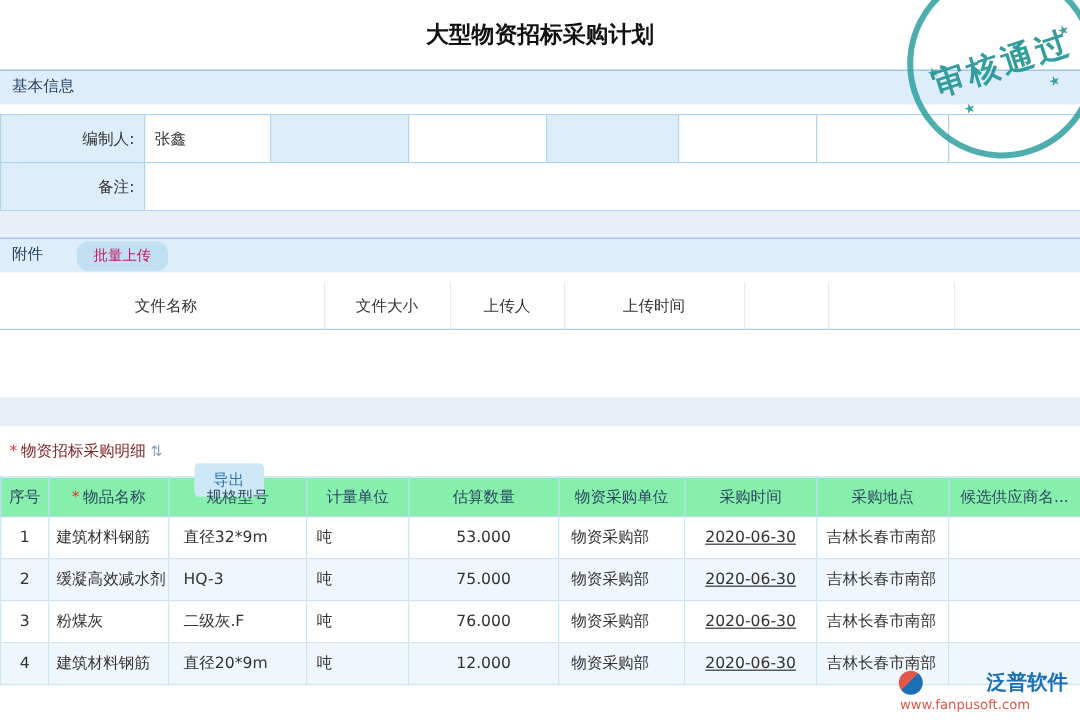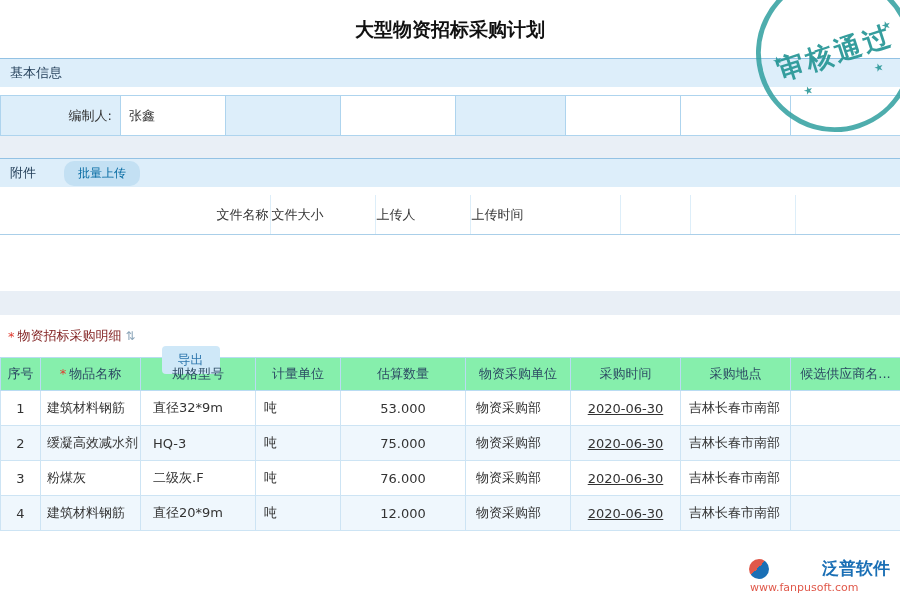--- a/index.html
+++ b/index.html
@@ -20,26 +20,26 @@
   .form-table td{border:1px solid #aed4ee;height:39px;padding:0 8px;overflow:hidden;white-space:nowrap;}
   .form-table td.lbl{background:#ddeefa;text-align:right;color:#333;}
   .form-table td.val{background:#fff;text-align:left;}
   a.link{color:#1767b3;text-decoration:underline;}
   .req{color:#e03b2f;margin-right:3px;}
   
   .gap{height:22px;background:#e9eff6;}
   .gap.tall{height:24px;}
   
   .btn{border:none;cursor:pointer;font-family:inherit;}
-  .pill{background:#c3e0f3;color:#0369a1;border-radius:10px;font-size:12px;padding:4px 14px;margin-left:28px;}
+  .pill{background:#c3e0f3;color:#be185d;border-radius:10px;font-size:12px;padding:4px 14px;margin-left:28px;}
   .export{background:#cfe8f8;color:#2e77ad;border-radius:4px;padding:5px 16px;margin-left:26px;font-size:13px;margin-top:48px;}
   
   .attach-table{width:900px;border-collapse:collapse;table-layout:fixed;margin-top:8px;}
-  .attach-table td{height:37px;border-bottom:1px solid #aacfe9;border-right:1px solid #ddeef9;text-align:left;color:#333;white-space:nowrap;overflow:hidden;}
-  .attach-table td.first{text-align:right;padding-left:8px;}
+  .attach-table td{height:37px;border-bottom:1px solid #aacfe9;border-right:1px solid #ddeef9;text-align:center;color:#333;white-space:nowrap;overflow:hidden;}
+  .attach-table td.first{text-align:center;padding-left:8px;}
   .attach-empty{height:56px;background:#fff;}
   
   .details-header{height:42px;display:flex;align-items:center;padding-left:8px;background:#fff;}
   .details-title{color:#7f1d1d;}
   .sort-icon{color:#8aa4b8;font-size:12px;margin-left:4px;cursor:pointer;}
   .detail-table{width:900px;border-collapse:collapse;table-layout:fixed;}
   .detail-table th{
     background:#86efac;border:1px solid #b9dcf2;height:30px;
     font-weight:normal;color:#2c4a63;text-align:center;white-space:nowrap;overflow:hidden;
   }
@@ -97,20 +97,24 @@
   <tbody>
   <tr>
     <td class="lbl">编制人:</td>
     <td class="val">张鑫</td>
     <td class="lbl"></td>
     <td class="val"></td>
     <td class="lbl"></td>
     <td class="val"></td>
     <td class="val"></td>
     <td class="val"></td>
+  </tr>
+  <tr>
+    <td class="lbl">备注:</td>
+    <td class="val" colspan="7"></td>
   </tr>
 </tbody>
   </table>
 
 <div class="gap"></div>
 
 <div class="section-bar">
   <span>附件</span>
   <button class="btn pill">批量上传</button>
 </div>

